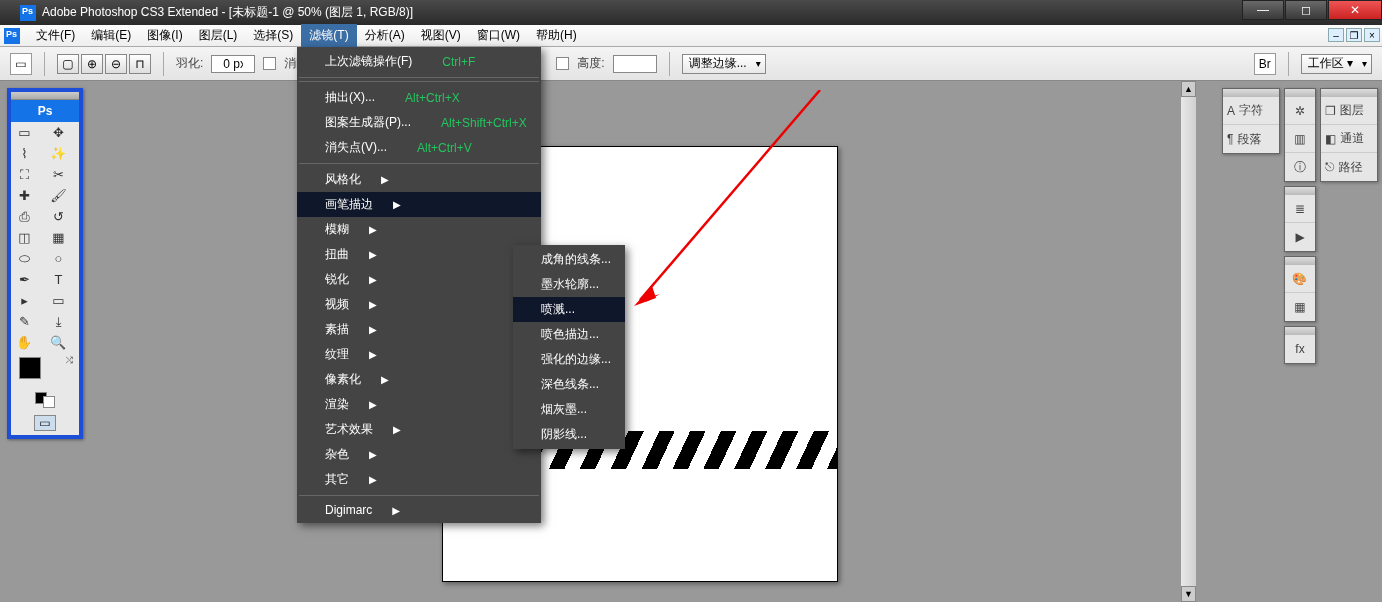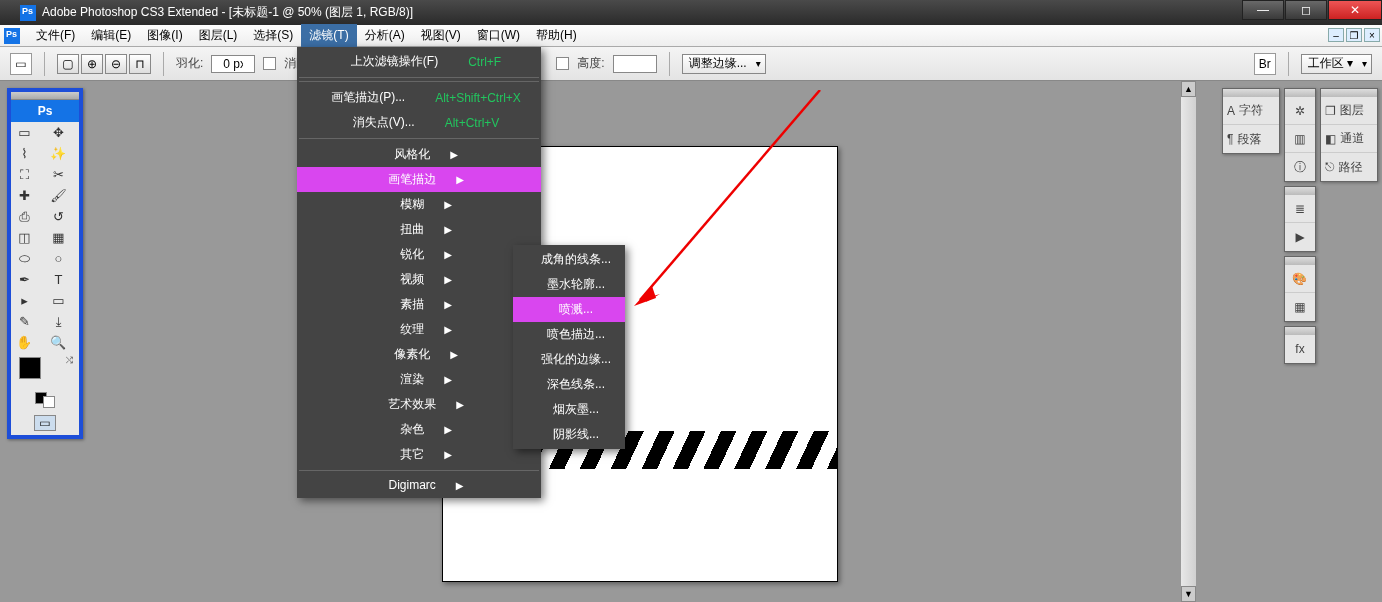--- a/index.html
+++ b/index.html
@@ -50,22 +50,22 @@
 .view-modes{padding:4px;display:flex;justify-content:center}
 .view-btn{width:22px;height:16px;border:1px solid #888;background:#cde;display:flex;align-items:center;justify-content:center}
 
 
 .canvas-area{flex:1;position:relative}
 .canvas{position:absolute;left:442px;top:65px;width:396px;height:436px;background:#fff;border:1px solid #000;box-shadow:2px 2px 5px rgba(0,0,0,.4)}
 .stripes{position:absolute;top:284px;left:0;right:0;height:38px;background:repeating-linear-gradient(115deg,#000 0 14px,#fff 14px 28px)}
 
 
 .ddmenu{position:absolute;background:#444;color:#fff;box-shadow:3px 3px 8px rgba(0,0,0,.5);z-index:100;min-width:244px;padding:2px 0}
-.dditem{padding:4px 14px 4px 28px;display:flex;justify-content:center;align-items:center;cursor:default}
-.dditem.highlight{background:#d946ef}
+.dditem{padding:4px 14px 4px 28px;display:flex;justify-content:flex-start;align-items:center;cursor:default}
+.dditem.highlight{background:#0f172a}
 .dditem .arrow{font-size:10px;margin-left:20px}
 .dditem .shortcut{color:#22c55e;margin-left:30px}
 .ddsep{height:1px;background:#666;margin:3px 2px}
 
 .filter-menu{left:297px;top:47px}
 .submenu{left:513px;top:245px;min-width:108px}
 
 
 .red-arrow{position:absolute;z-index:200;pointer-events:none}
 
@@ -199,21 +199,25 @@
 </div>
 
 <div class="ddmenu filter-menu">
   <div class="dditem">
     <span>上次滤镜操作(F)</span>
     <span class="shortcut">Ctrl+F</span>
   </div>
   <div class="ddsep"></div>
   <div class="ddsep"></div>
   <div class="dditem">
-    <span>画笔描边(P)...</span>
+    <span>抽出(X)...</span>
+    <span class="shortcut">Alt+Ctrl+X</span>
+  </div>
+  <div class="dditem">
+    <span>图案生成器(P)...</span>
     <span class="shortcut">Alt+Shift+Ctrl+X</span>
   </div>
   <div class="dditem">
     <span>消失点(V)...</span>
     <span class="shortcut">Alt+Ctrl+V</span>
   </div>
   <div class="ddsep"></div>
   <div class="dditem">
       <span>风格化</span>
       <span class="arrow">▶</span>

